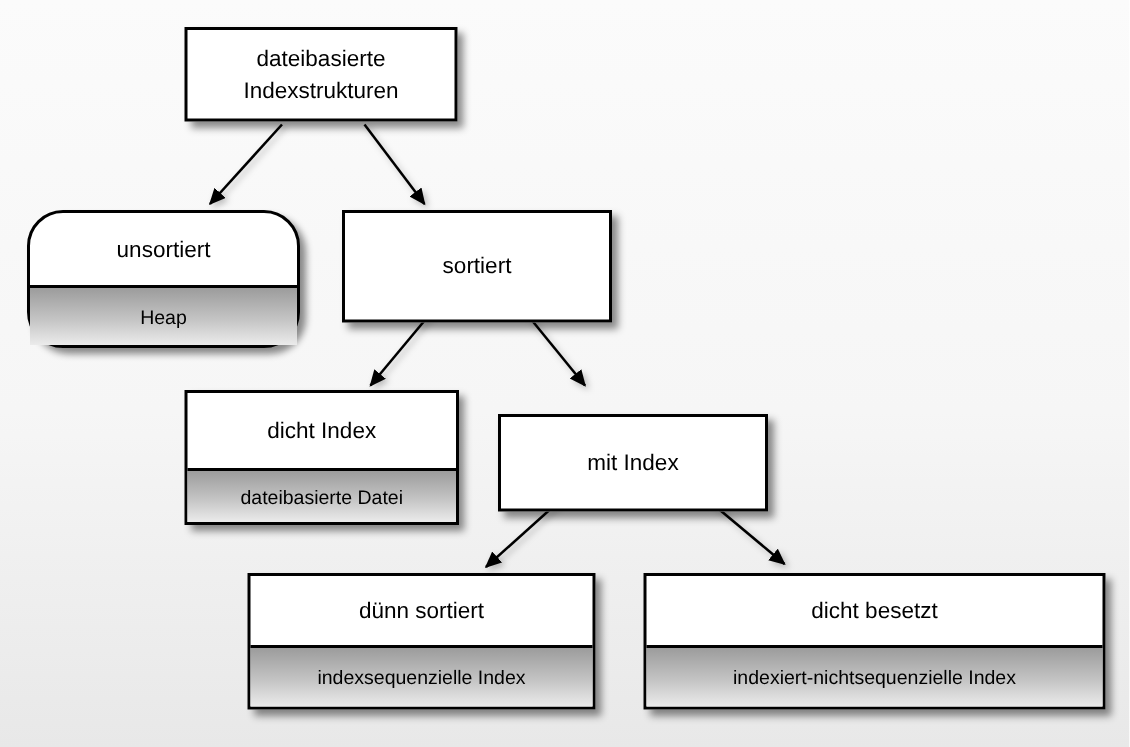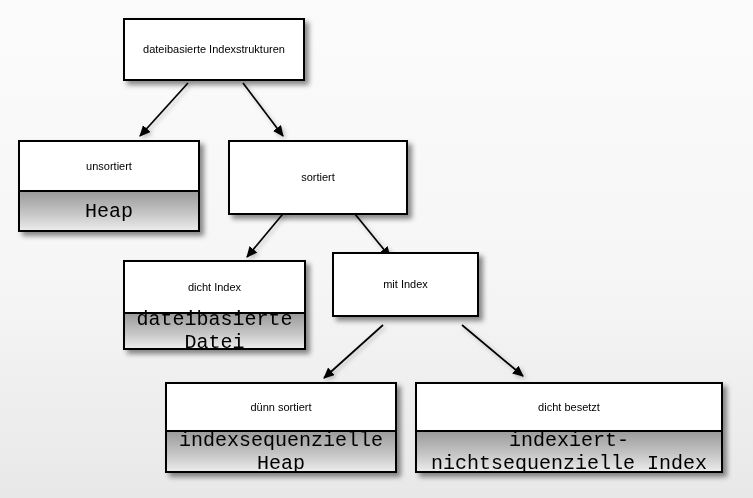--- a/index.html
+++ b/index.html
@@ -26,45 +26,44 @@
     box-shadow: 4px 4px 5px rgba(0,0,0,0.45);
     display: flex;
     flex-direction: column;
   }
   .node .main {
     flex: 1;
     display: flex;
     align-items: center;
     justify-content: center;
     text-align: center;
-    font-size: 11px;
+    font-size: 15px;
     line-height: 21px;
     padding: 0 2px;
   }
   .node .sub {
     border-top: 2px solid #000000;
     background: linear-gradient(180deg, #9c9c9c 0%, #c4c4c4 55%, #ebebeb 100%);
     display: flex;
     align-items: center;
     justify-content: center;
     text-align: center;
-    font-size: 20px;
-    font-family: Liberation Mono, monospace;
+    font-size: 13px;
   }
   
   .n-root        { left: 123px; top: 18px;  width: 182px; height: 63px; }
-  .n-unsortiert  { left: 18px;  top: 140px; width: 182px; height: 92px; }
+  .n-unsortiert  { left: 18px;  top: 140px; width: 182px; height: 92px; border-radius: 24px; }
   .n-unsortiert .sub { height: 38px; }
   .n-sortiert    { left: 228px; top: 140px; width: 180px; height: 75px; }
   .n-ohne-index  { left: 123px; top: 260px; width: 183px; height: 90px; }
   .n-ohne-index .sub { height: 34px; }
-  .n-mit-index   { left: 332px; top: 252px; width: 147px; height: 65px; }
+  .n-mit-index   { left: 332px; top: 276px; width: 180px; height: 65px; }
   .n-duenn       { left: 165px; top: 382px; width: 232px; height: 91px; }
   .n-duenn .sub  { height: 39px; }
-  .n-dicht       { left: 415px; top: 382px; width: 308px; height: 91px; }
+  .n-dicht       { left: 429px; top: 382px; width: 308px; height: 91px; }
   .n-dicht .sub  { height: 39px; }
 </style>
 </head>
 <body>
 
 <div class="canvas">
 
   <svg class="edge-layer" viewBox="0 0 753 498" xmlns="http://www.w3.org/2000/svg">
     <defs>
       <marker id="arrowhead" markerUnits="userSpaceOnUse" markerWidth="14" markerHeight="12" refX="10" refY="5" orient="auto">
@@ -96,21 +95,21 @@
     <div class="main">dicht Index</div>
     <div class="sub">dateibasierte Datei</div>
   </div>
 
   <div class="node n-mit-index">
     <div class="main">mit Index</div>
   </div>
 
   <div class="node n-duenn">
     <div class="main">dünn sortiert</div>
-    <div class="sub">indexsequenzielle Heap</div>
+    <div class="sub">indexsequenzielle Index</div>
   </div>
 
   <div class="node n-dicht">
     <div class="main">dicht besetzt</div>
     <div class="sub">indexiert-nichtsequenzielle Index</div>
   </div>
 
 </div>
 
 </body></html>

